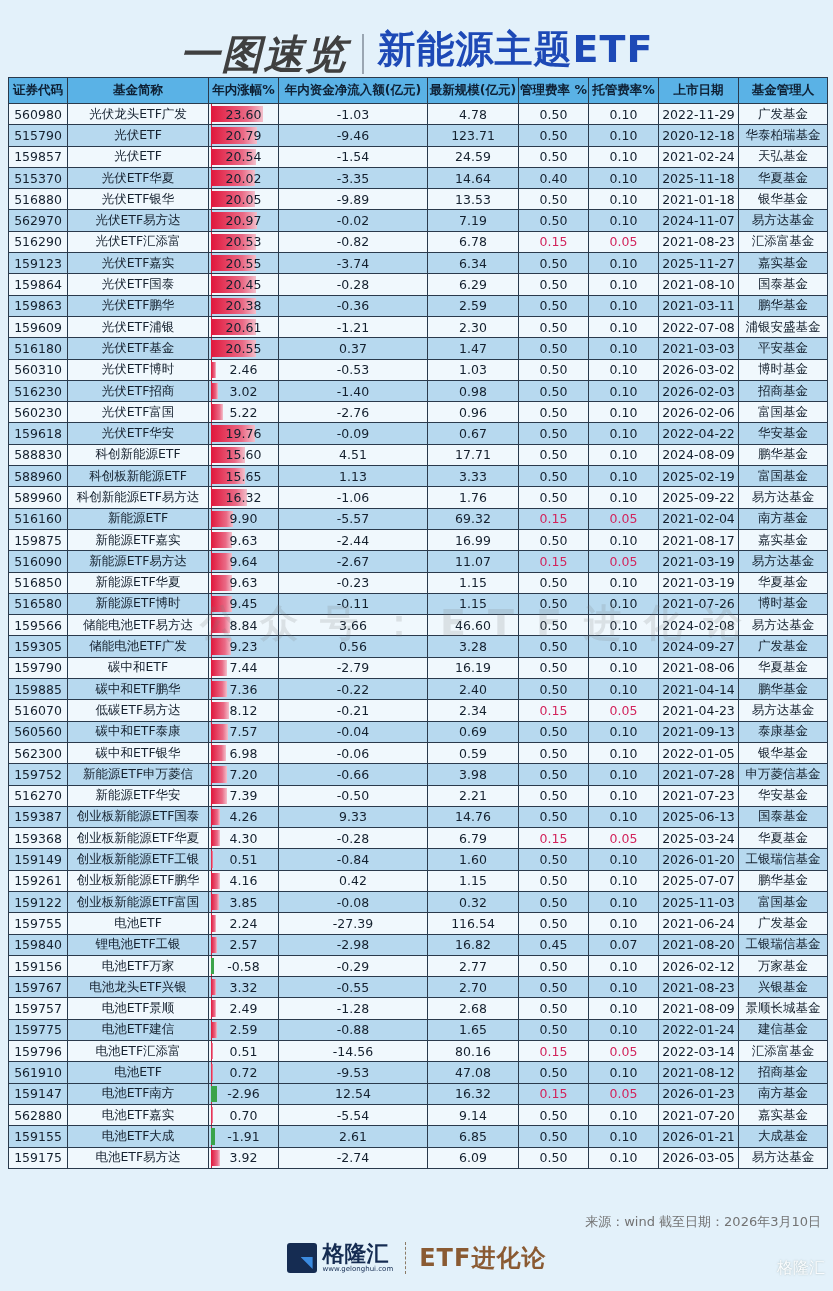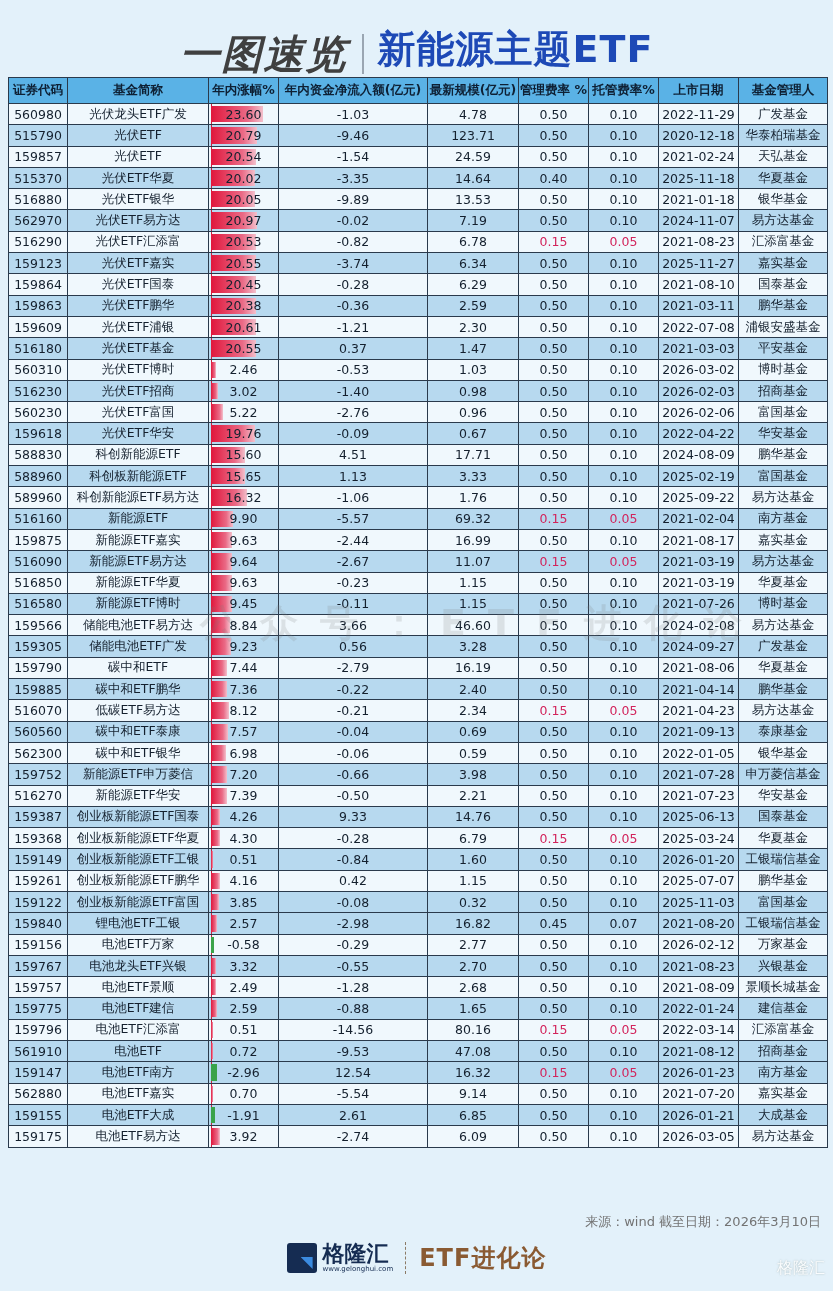--- a/index.html
+++ b/index.html
@@ -520,20 +520,31 @@
         <td>159122</td>
         <td>创业板新能源ETF富国</td>
         <td class="chg"><span class="axis"></span><span class="bar" style="width: 8.48305px;"></span><span class="val">3.85</span></td>
         <td>-0.08</td>
         <td>0.32</td>
         <td>0.50</td>
         <td>0.10</td>
         <td>2025-11-03</td>
         <td>富国基金</td>
       </tr>
+      <tr class="odd">
+        <td>159755</td>
+        <td>电池ETF</td>
+        <td class="chg"><span class="axis"></span><span class="bar" style="width: 4.93559px;"></span><span class="val">2.24</span></td>
+        <td>-27.39</td>
+        <td>116.54</td>
+        <td>0.50</td>
+        <td>0.10</td>
+        <td>2021-06-24</td>
+        <td>广发基金</td>
+      </tr>
       <tr class="even">
         <td>159840</td>
         <td>锂电池ETF工银</td>
         <td class="chg"><span class="axis"></span><span class="bar" style="width: 5.66271px;"></span><span class="val">2.57</span></td>
         <td>-2.98</td>
         <td>16.82</td>
         <td>0.45</td>
         <td>0.07</td>
         <td>2021-08-20</td>
         <td>工银瑞信基金</td>

